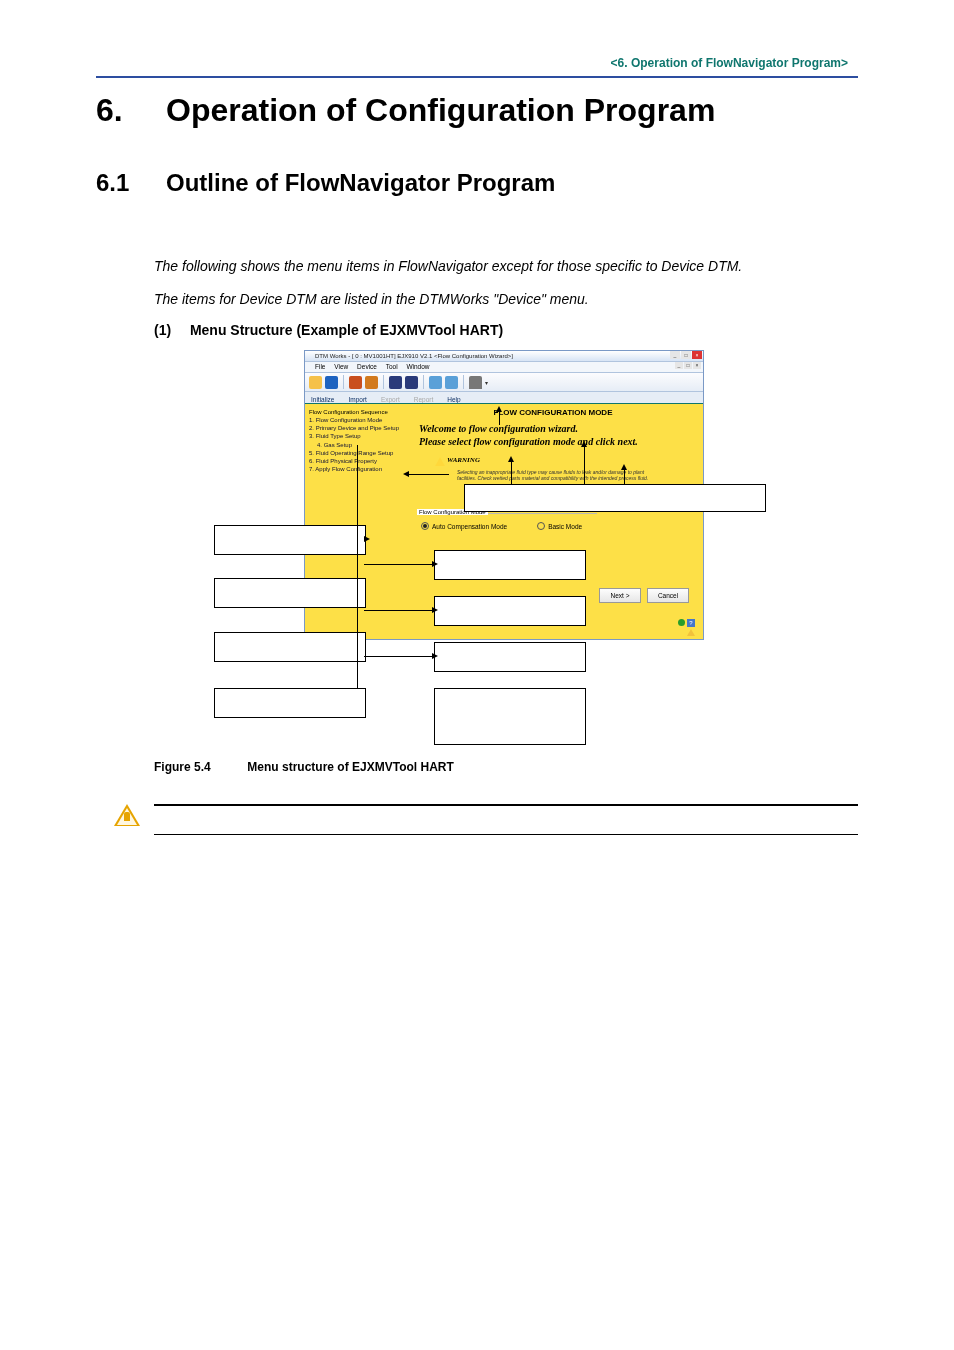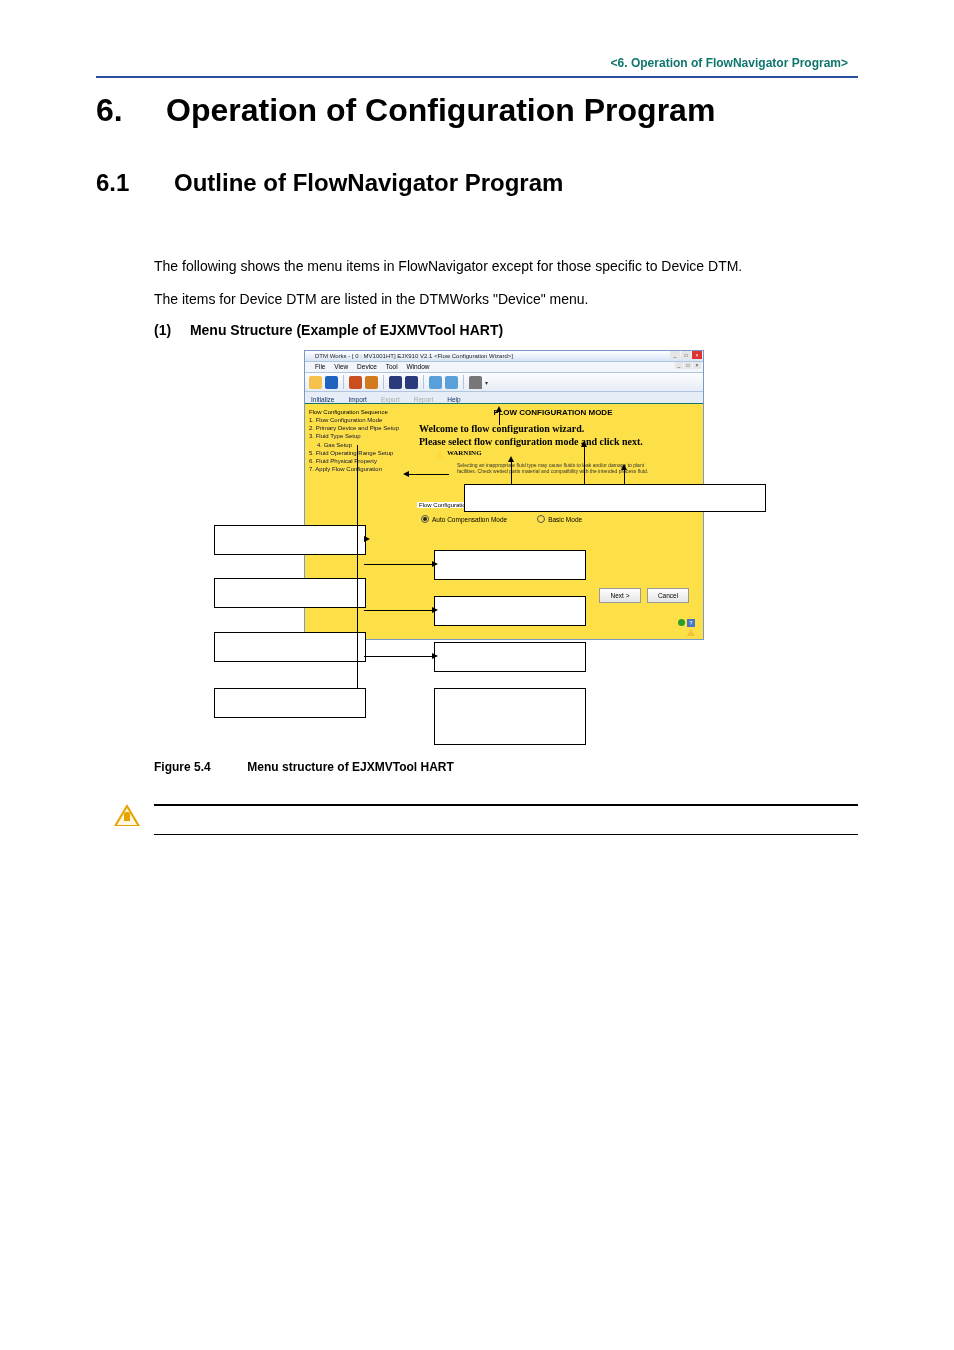--- a/index.html
+++ b/index.html
@@ -38,30 +38,30 @@
   .chapter-title .num {
     display: inline-block;
     width: 70px;
   }
   .section-title {
     font-size: 24px;
     font-weight: bold;
     display: flex;
     align-items: baseline;
     margin: 0 0 56px 0;
-    gap: 8px;
   }
   .section-title .num {
     display: inline-block;
     width: 70px;
   }
   .body-text {
     margin-left: 58px;
     font-size: 14px;
     line-height: 1.9;
+    font-style: italic;
   }
   .body-text p {
     margin: 0 0 6px 0;
   }
   .sub-head {
     margin-left: 58px;
     font-size: 14px;
     font-weight: bold;
     margin-top: 10px;
   }
@@ -191,26 +191,28 @@
     font-size: 8px;
     margin-top: 2px;
   }
   .content .welcome {
     font-family: "Times New Roman", serif;
     font-weight: bold;
     font-size: 10px;
     line-height: 1.25;
     margin-top: 6px;
     padding-left: 10px;
+    font-style: italic;
   }
   .content .warn-row {
-    margin-top: 2px;
+    margin-top: 9px;
     margin-left: 26px;
     position: relative;
     height: 26px;
+    font-style: italic;
   }
   .warn-icon {
     width: 10px;
     height: 9px;
     background: #ffd83b;
     position: absolute;
     left: 0;
     top: 0;
     clip-path: polygon(50% 0, 100% 100%, 0 100%);
   }

